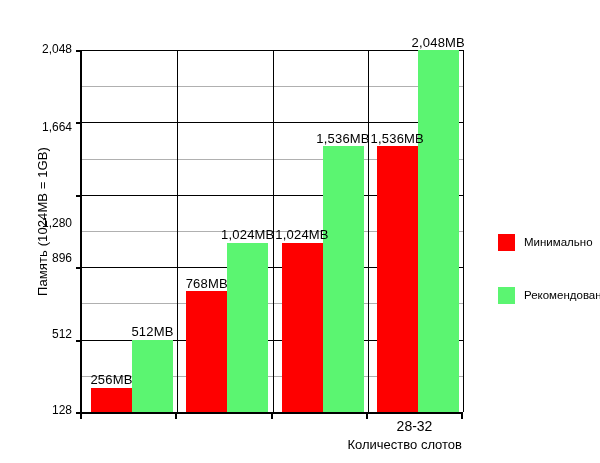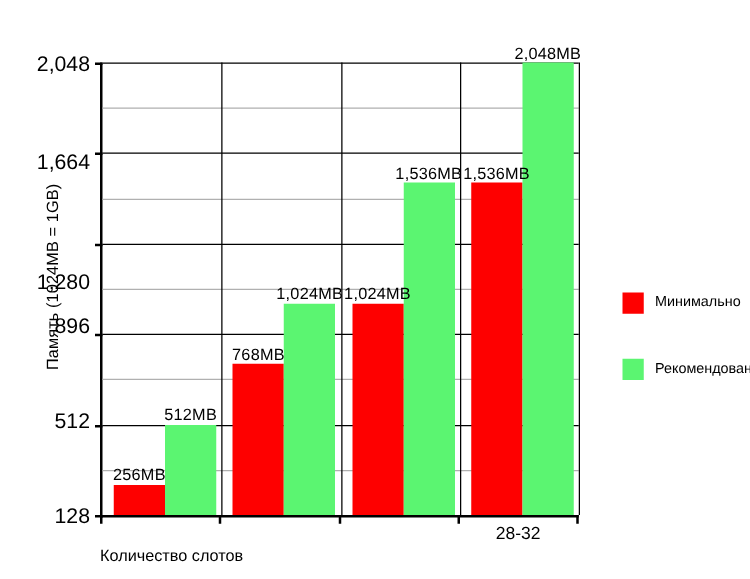--- a/index.html
+++ b/index.html
@@ -35,21 +35,21 @@
     transform: rotate(-90deg);
     white-space: nowrap;
   }
 
   
   #x-axis-title {
     position: absolute;
     left: 80px;
     top: 437px;
     width: 382px;
-    text-align: left;
+    text-align: right;
     font-size: 13px;
     white-space: nowrap;
   }
 
   
   #plot-area {
     position: absolute;
     left: 80px;
     top: 50px;
     width: 381px;
@@ -85,21 +85,21 @@
     top: 0;
     left: 381px;
     height: 362px;
     width: 0;
     border-left: 1px solid #000000;
   }
   .ytick {
     position: absolute;
     width: 68px;
     text-align: right;
-    font-size: 17px;
+    font-size: 12px;
     white-space: nowrap;
   }
   .ytick-mark {
     position: absolute;
     left: -6px;
     width: 6px;
     height: 0;
     border-top: 2px solid #000;
   }
 

